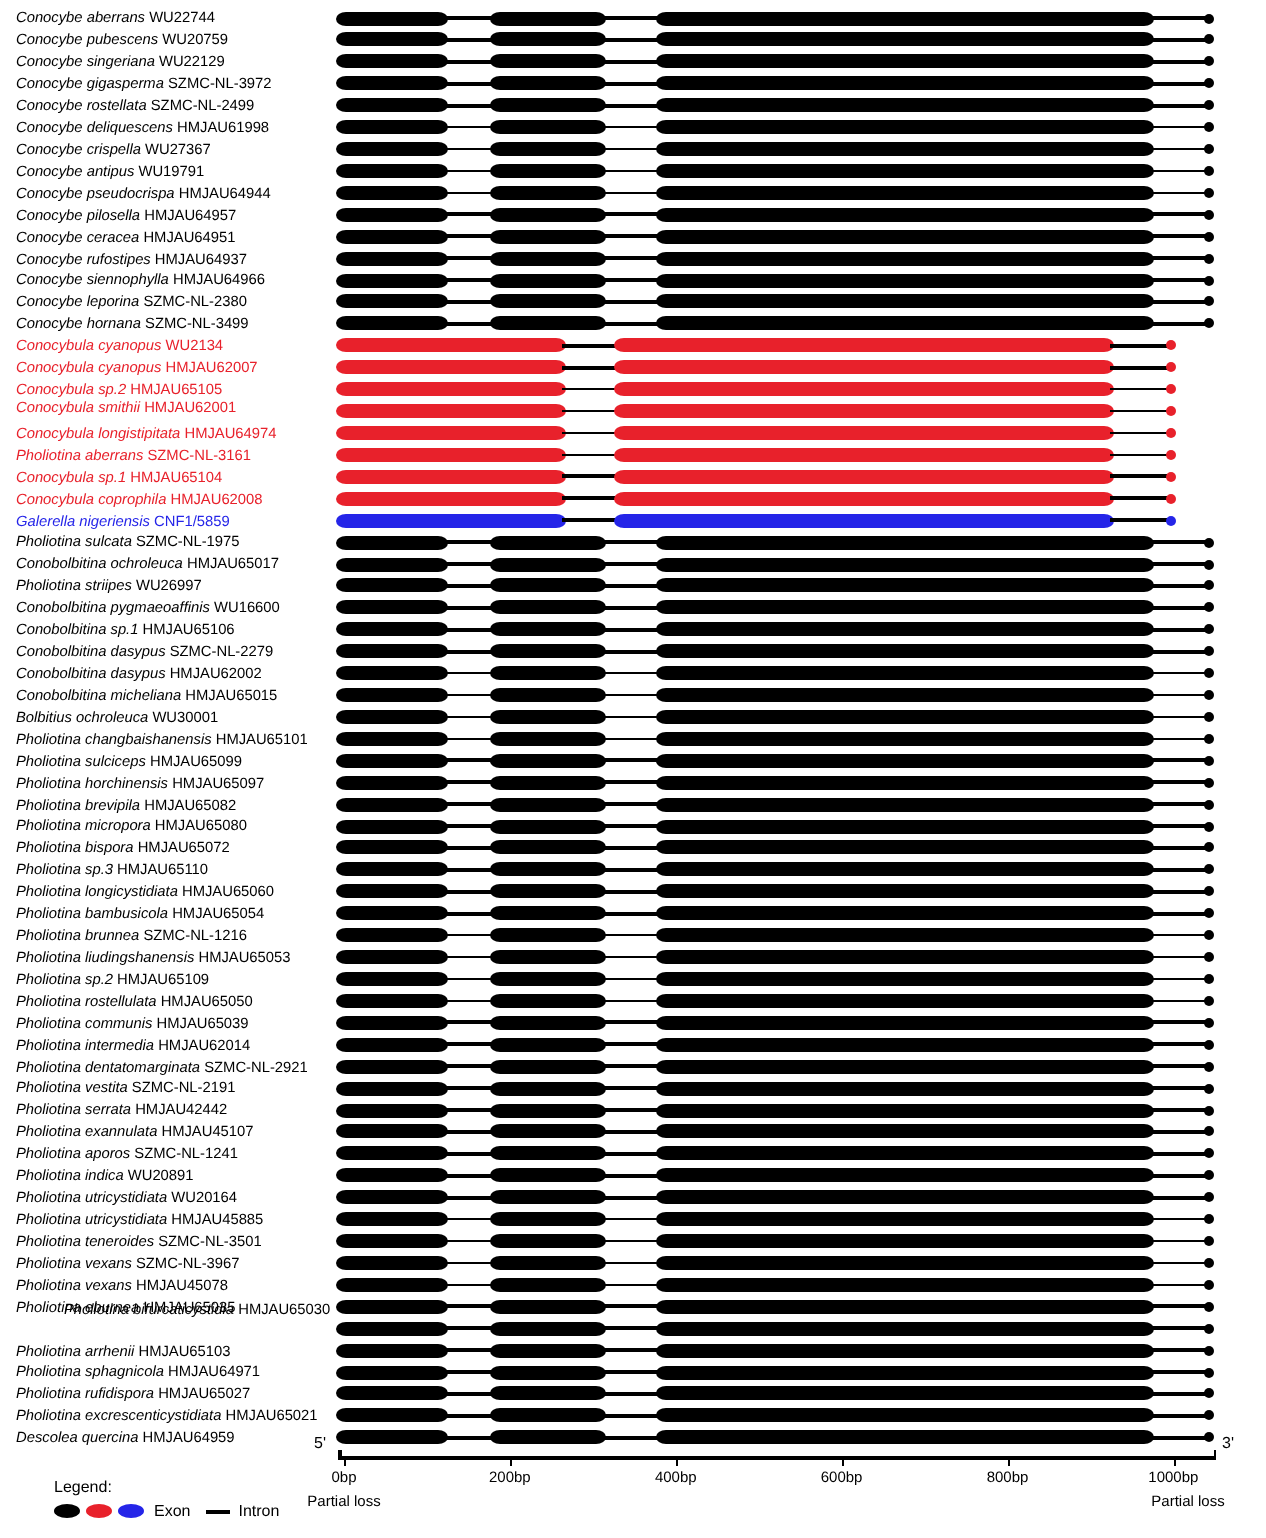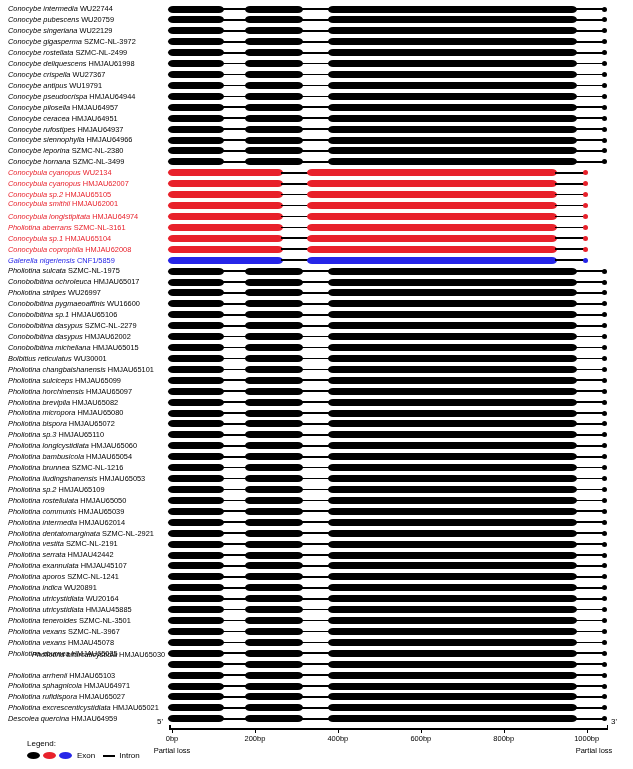--- a/index.html
+++ b/index.html
@@ -35,21 +35,21 @@
   #watermark .wm-text{font-size:18px;letter-spacing:.5px;white-space:nowrap;}
   #watermark svg{margin-right:4px;}
 </style>
 </head>
 <body>
 
 <div id="figure">
 
   <div id="plot">
       <div class="" style="position: absolute; left: 0px; top: 0px;">
-        <div class="row-label" style="top: 3.4px; color: rgb(0, 0, 0);"><i>Conocybe intermedia</i> WU22744</div>
+        <div class="row-label" style="top: 3.4px; color: rgb(0, 0, 0);"><i>Conocybe aberrans</i> WU22744</div>
         <div class="exon" style="left: 167.853px; width: 55.9845px; top: 5.5px; background: rgb(0, 0, 0);"></div>
         <div class="intron" style="left: 221.838px; width: 25.1497px; top: 8.15px;"></div>
         <div class="exon" style="left: 244.987px; width: 58.058px; top: 5.5px; background: rgb(0, 0, 0);"></div>
         <div class="intron" style="left: 301.045px; width: 28.882px; top: 8.15px;"></div>
         <div class="exon" style="left: 327.927px; width: 249.235px; top: 5.5px; background: rgb(0, 0, 0);"></div>
         <div class="intron" style="left: 575.162px; width: 28.0526px; top: 8.15px;"></div>
         <div class="dot" style="left: 602.447px; top: 6.5px; background: rgb(0, 0, 0);"></div>
       </div>
       <div class="" style="position: absolute; left: 0px; top: 0px;">
         <div class="row-label" style="top: 14.32px; color: rgb(0, 0, 0);"><i>Conocybe pubescens</i> WU20759</div>
@@ -337,21 +337,21 @@
         <div class="row-label" style="top: 341.92px; color: rgb(0, 0, 0);"><i>Conobolbitina micheliana</i> HMJAU65015</div>
         <div class="exon" style="left: 167.853px; width: 55.9845px; top: 344.02px; background: rgb(0, 0, 0);"></div>
         <div class="intron" style="left: 221.838px; width: 25.1497px; top: 346.67px;"></div>
         <div class="exon" style="left: 244.987px; width: 58.058px; top: 344.02px; background: rgb(0, 0, 0);"></div>
         <div class="intron" style="left: 301.045px; width: 28.882px; top: 346.67px;"></div>
         <div class="exon" style="left: 327.927px; width: 249.235px; top: 344.02px; background: rgb(0, 0, 0);"></div>
         <div class="intron" style="left: 575.162px; width: 28.0526px; top: 346.67px;"></div>
         <div class="dot" style="left: 602.447px; top: 345.02px; background: rgb(0, 0, 0);"></div>
       </div>
       <div class="" style="position: absolute; left: 0px; top: 0px;">
-        <div class="row-label" style="top: 352.84px; color: rgb(0, 0, 0);"><i>Bolbitius reticulatus</i> WU30001</div>
+        <div class="row-label" style="top: 352.84px; color: rgb(0, 0, 0);"><i>Bolbitius ochroleuca</i> WU30001</div>
         <div class="exon" style="left: 167.853px; width: 55.9845px; top: 354.94px; background: rgb(0, 0, 0);"></div>
         <div class="intron" style="left: 221.838px; width: 25.1497px; top: 357.59px;"></div>
         <div class="exon" style="left: 244.987px; width: 58.058px; top: 354.94px; background: rgb(0, 0, 0);"></div>
         <div class="intron" style="left: 301.045px; width: 28.882px; top: 357.59px;"></div>
         <div class="exon" style="left: 327.927px; width: 249.235px; top: 354.94px; background: rgb(0, 0, 0);"></div>
         <div class="intron" style="left: 575.162px; width: 28.0526px; top: 357.59px;"></div>
         <div class="dot" style="left: 602.447px; top: 355.94px; background: rgb(0, 0, 0);"></div>
       </div>
       <div class="" style="position: absolute; left: 0px; top: 0px;">
         <div class="row-label" style="top: 363.76px; color: rgb(0, 0, 0);"><i>Pholiotina changbaishanensis</i> HMJAU65101</div>

